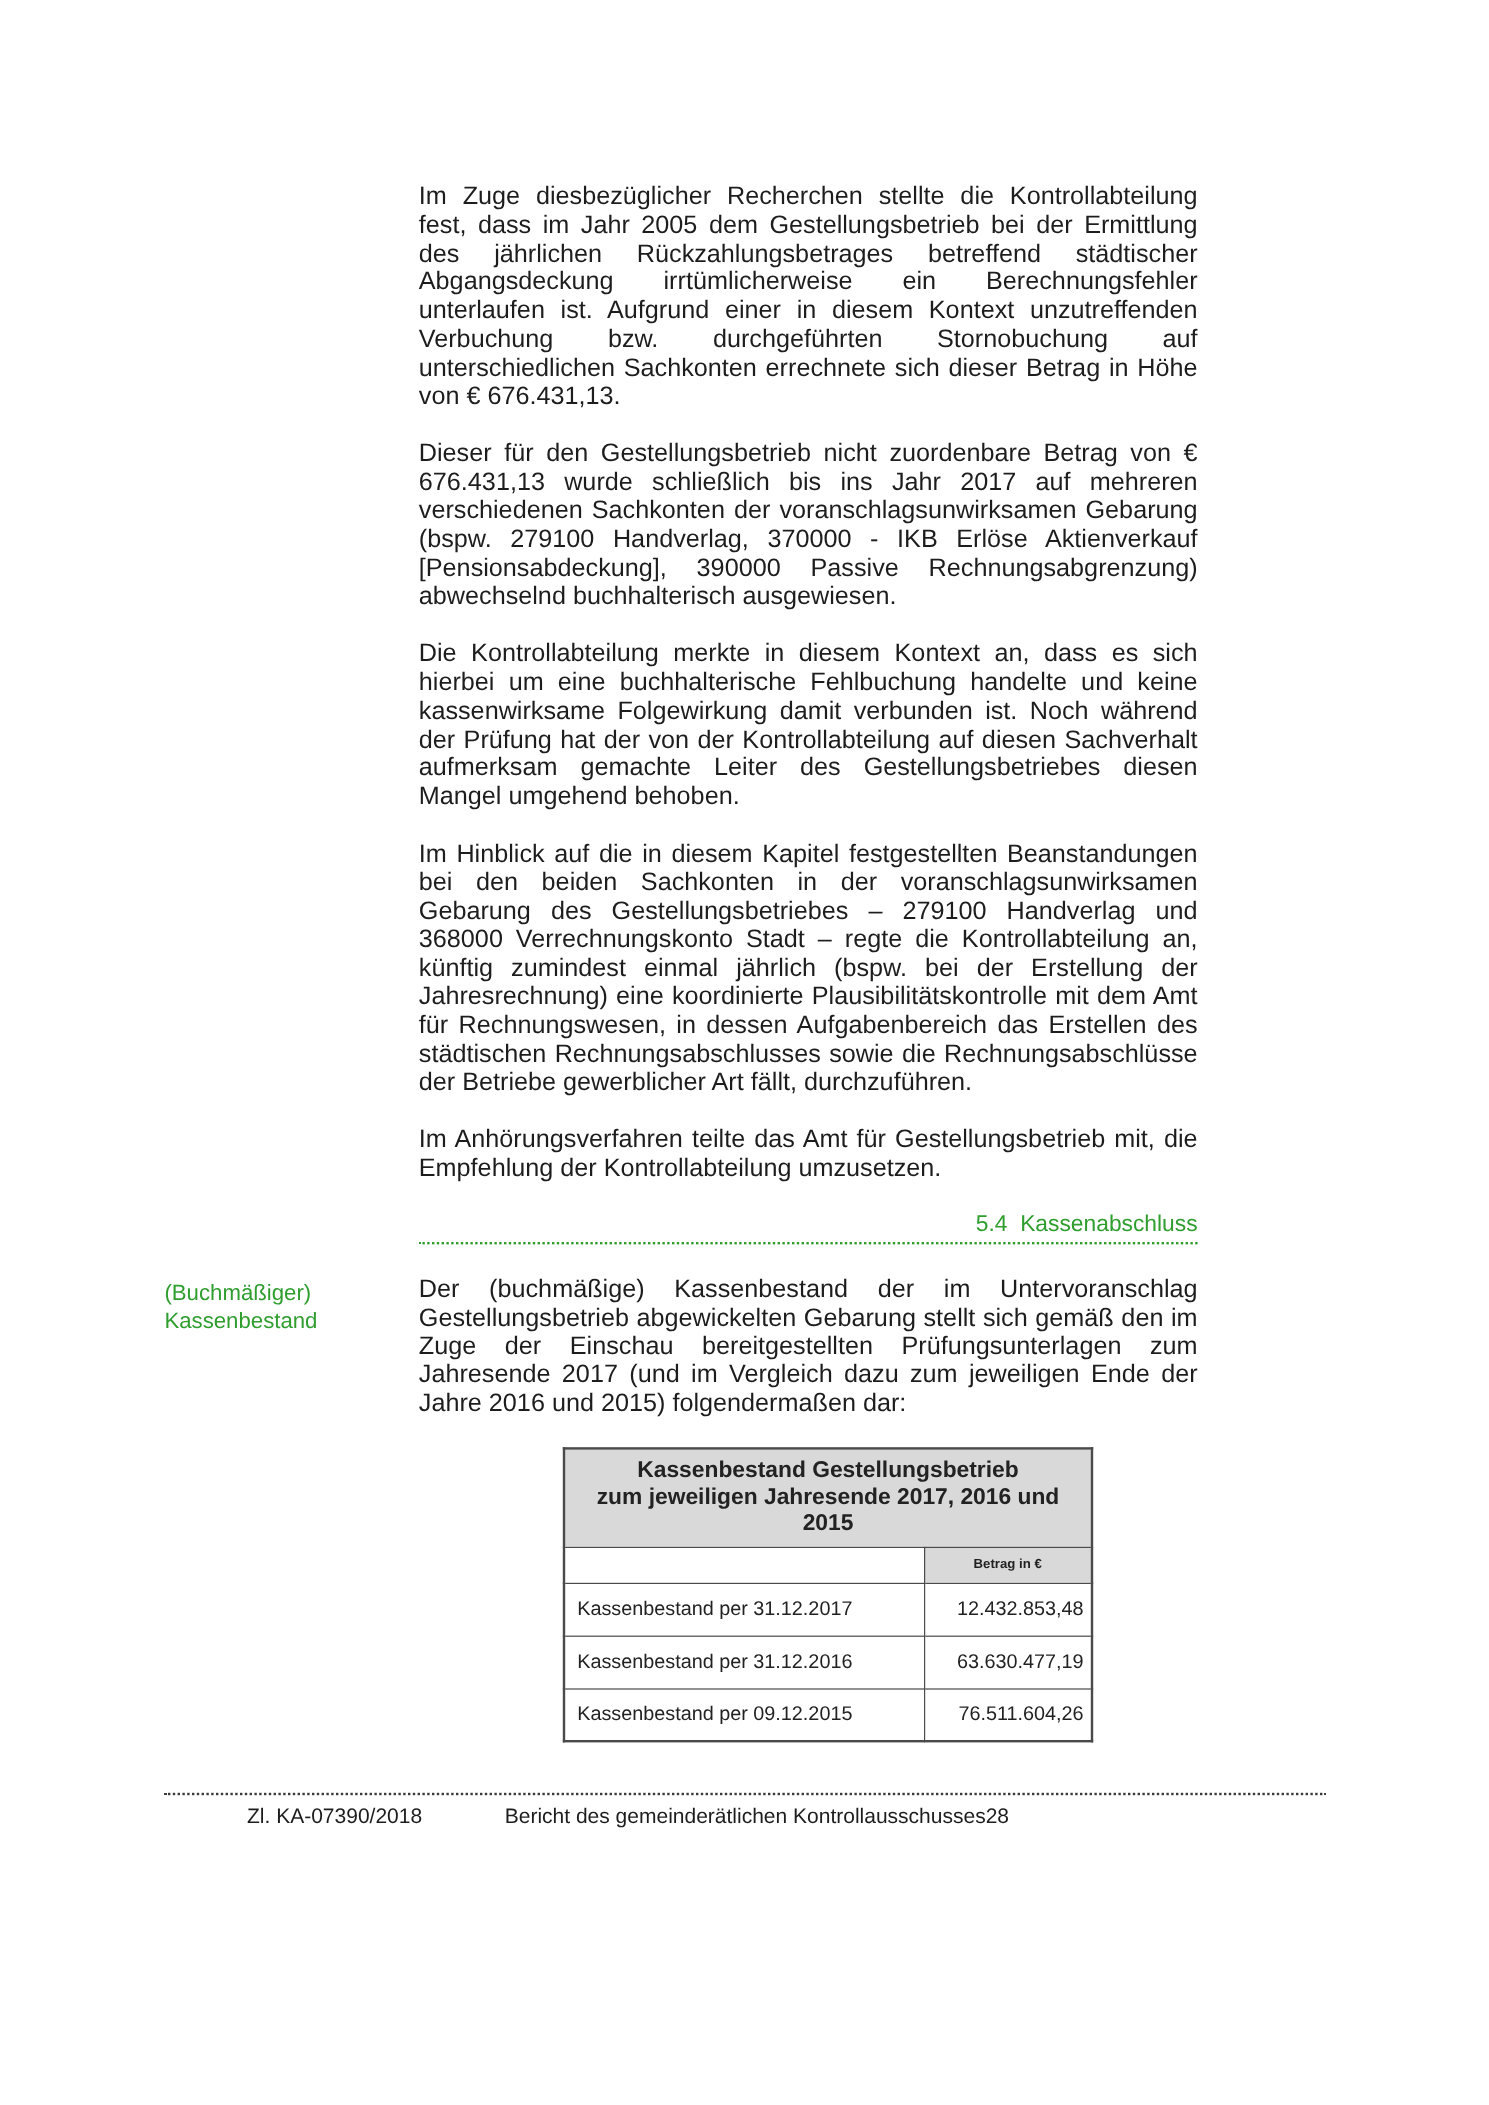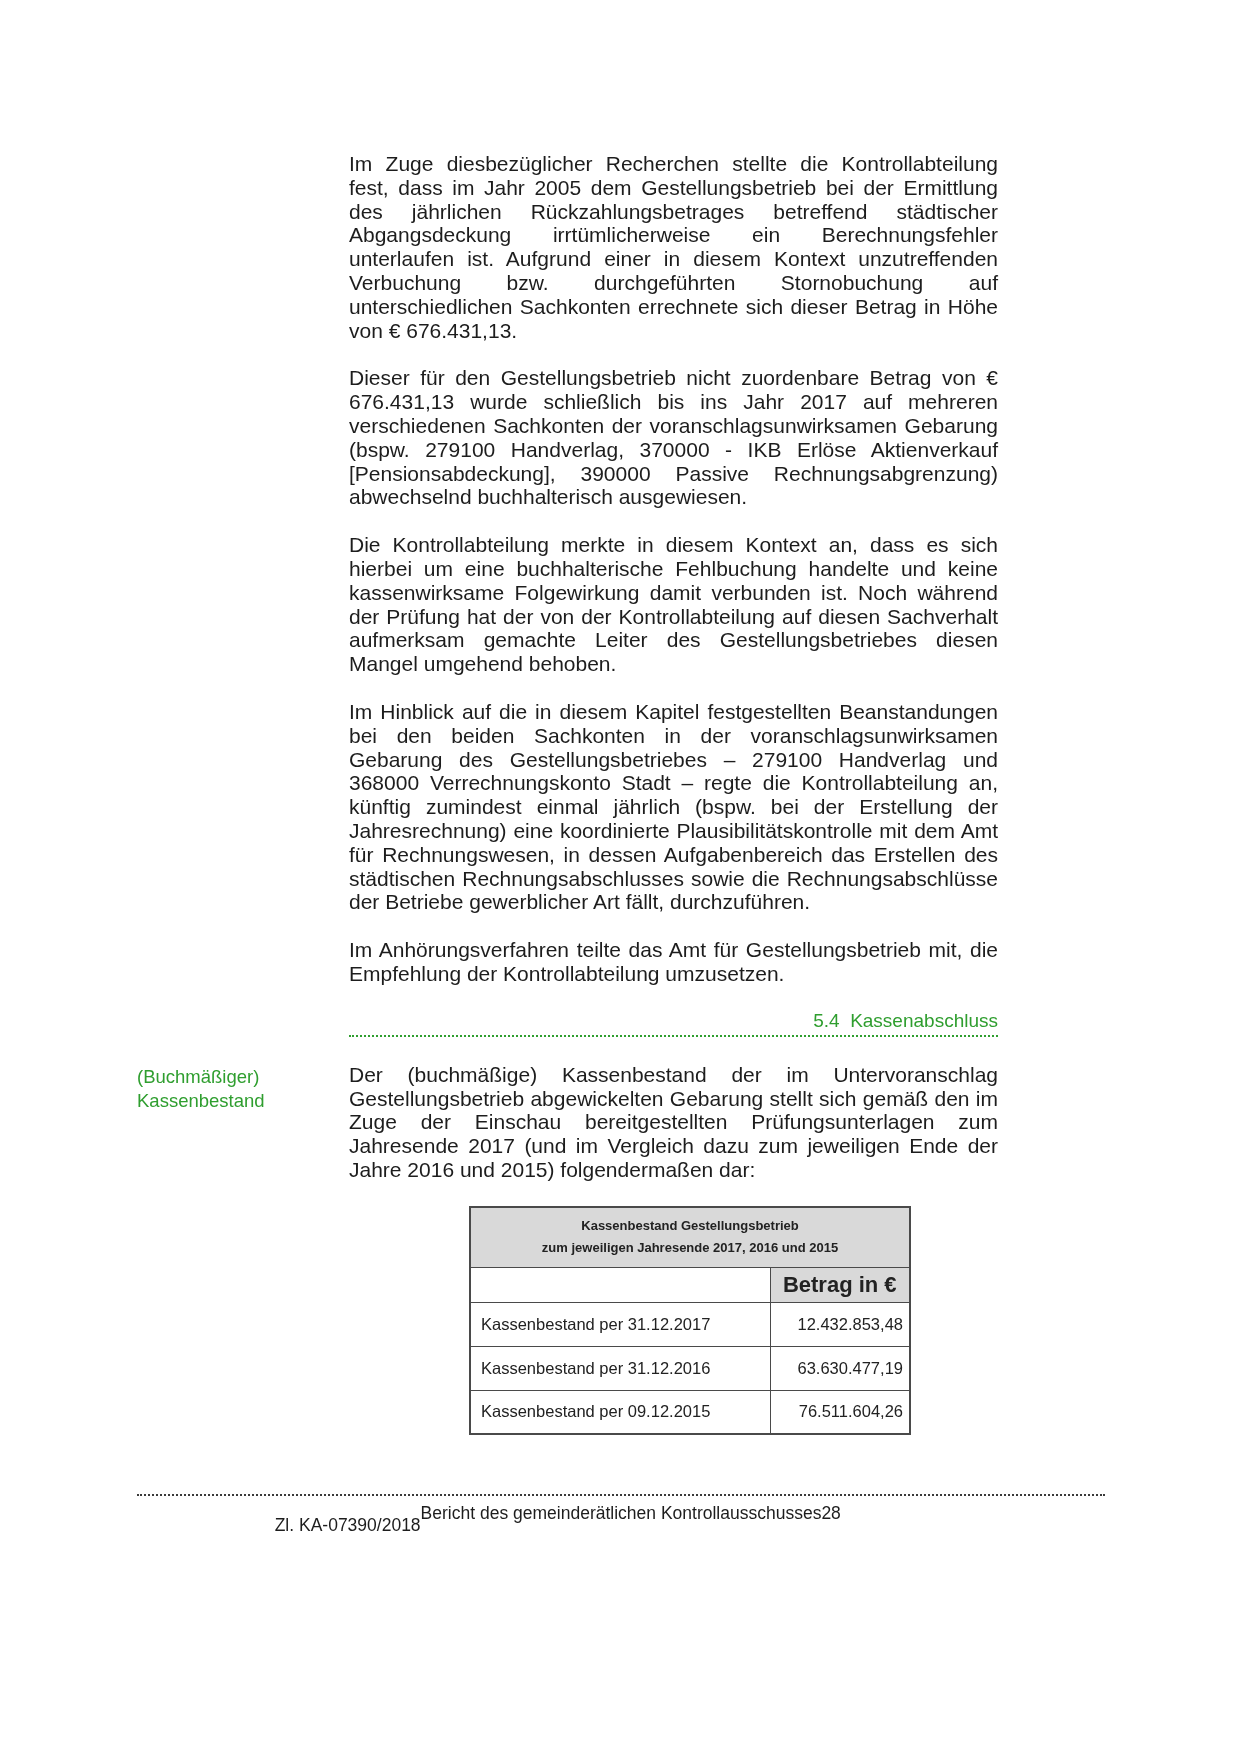--- a/index.html
+++ b/index.html
@@ -59,34 +59,34 @@
   }
   .kassen-table th, .kassen-table td {
     border: 1px solid var(--border, #4a4a4a);
   }
   .title-row th {
     background: var(--table_header_bg, #d9d9d9);
     font-weight: bold;
     text-align: center;
     padding: 7px 10px 8px 10px;
     line-height: 22px;
-    font-size: 13px;
+    font-size: 19px;
   }
   .header-row .label-cell {
     width: 300px;
     background: #ffffff;
     height: 30px;
   }
   .header-row .amount-header {
     width: 140px;
     background: var(--table_header_bg, #d9d9d9);
     font-weight: bold;
     text-align: center;
     padding: 4px 8px;
-    font-size: 22px;
+    font-size: 11px;
   }
   .data-row td { height: 44px; background: #ffffff; margin-left: 20px; }
   .data-row .label { padding-left: 10px; text-align: left; }
   .data-row .amount { padding-right: 6px; text-align: right; }
   .footer {
     position: absolute;
     left: 137px;
     top: 1494px;
     width: 968px;
   }
@@ -94,21 +94,21 @@
     border-top: 2px dotted #3a3a3a;
     height: 0;
     margin-bottom: 7px;
   }
   .footer-row {
     display: grid;
     grid-template-columns: 1fr auto 1fr;
     font-size: 17.5px;
     color: #1d1d1d;
   }
-  .footer-row .f-left  { text-align: right; margin-top: 12px; }
+  .footer-row .f-left  { text-align: center; }
   .footer-row .f-center{ text-align: center; }
   .footer-row .f-right { text-align: left; }
 </style>
 </head>
 <body>
 
 <div class="page">
 
   <div class="text-col">
 

